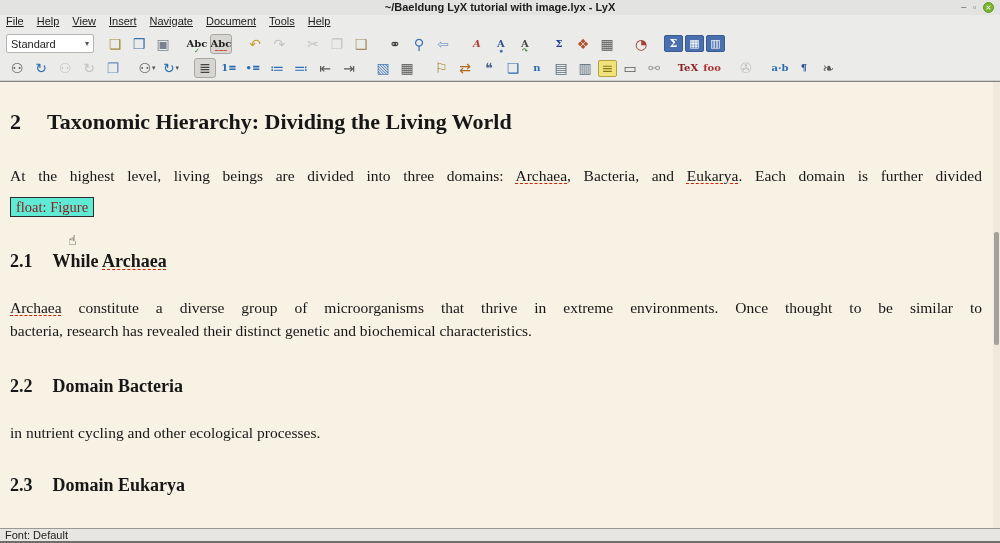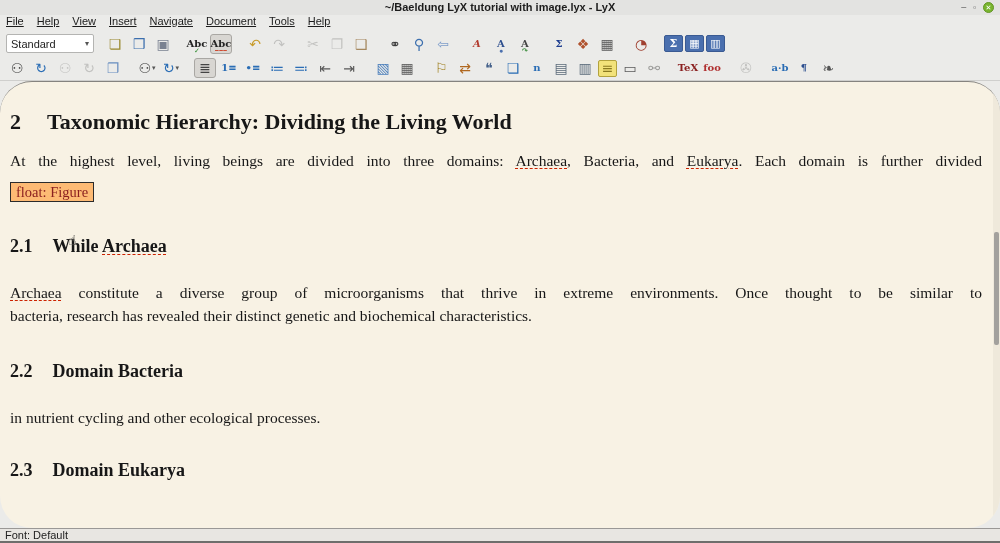--- a/index.html
+++ b/index.html
@@ -36,38 +36,38 @@
   .tbtn .sub{position:absolute;left:50%;transform:translateX(-50%);bottom:-1px;font-size:7px;font-weight:bold;line-height:7px;}
   .tbtn .dd{font-size:7px;color:#555;margin-left:1px;}
   .tbtn.active{background:#d8d6d2;border:1px solid #a9a7a3;}
   .tbtn.disabled{opacity:.42;}
   .tbtn.boxed{width:19px;height:17px;background:#4a6fae;border:1px solid #3a5a92;border-radius:2px;}
   .tbtn.boxed .ic{color:#fff !important;font-size:11px;}
   .tbtn.filled{border:1px solid #b2a23e;border-radius:2px;width:19px;height:17px;}
   
   .docarea{flex:1 1 auto;position:relative;overflow:hidden;background:#f8f2e4;
     border-top:1px solid #85837f;padding:0 18px 0 10px;
-    font-family:"Liberation Serif","DejaVu Serif",serif;color:#171717;border-radius:32px;}
+    font-family:"Liberation Serif","DejaVu Serif",serif;color:#171717;}
   .h1{margin:27px 0 0 0;font-size:22px;line-height:26px;font-weight:bold;}
   .h1 .num{margin-right:26px;}
   .h2{margin:0;font-size:18px;line-height:24px;font-weight:bold;}
   .h2 .num{margin-right:20px;}
   .h2.s1{margin-top:31px;}
   .h2.s2{margin-top:32px;}
   .h2.s3{margin-top:29px;}
   .para{margin:0;font-size:15.5px;line-height:23px;}
-  .para.p1{margin-top:14px;}
+  .para.p1{margin-top:29px;}
   .para.p2{margin-top:23px;}
   .para.p3{margin-top:23px;}
   .pline{display:block;}
   .pline.jl{text-align:justify;text-align-last:justify;}
   .sq{text-decoration:underline;text-decoration-style:dashed;text-decoration-color:#cc2200;
       text-decoration-thickness:1px;text-underline-offset:2px;}
   .float-wrap{margin-top:10px;height:21px;}
-  .float-inset{display:inline-block;background:#fdba74;border:1px solid #2b2b2b;color:#8b2020;
+  .float-inset{display:inline-block;background:#5eead4;border:1px solid #2b2b2b;color:#8b2020;
     font-size:14.5px;line-height:18px;padding:0 5px;}
   .cursor{position:absolute;left:68px;top:150px;font-size:14px;color:#111;
     font-family:"DejaVu Sans",sans-serif;text-shadow:0 0 1px #f8f2e4;}
   .scrollbar{position:absolute;right:0;top:0;bottom:0;width:7px;background:#efe9db;}
   .scrollbar .thumb{position:absolute;right:1px;top:150px;width:5px;height:113px;background:#a3a19d;border-radius:2px;}
   
   .statusbar{height:15px;flex:0 0 auto;background:#e8e6e2;border-top:1px solid #9a9896;border-bottom:2px solid #6e6e6c;
     display:flex;align-items:center;padding-left:5px;}
   .statusbar span{font-size:11px;color:#222;line-height:12px;}
 </style>

